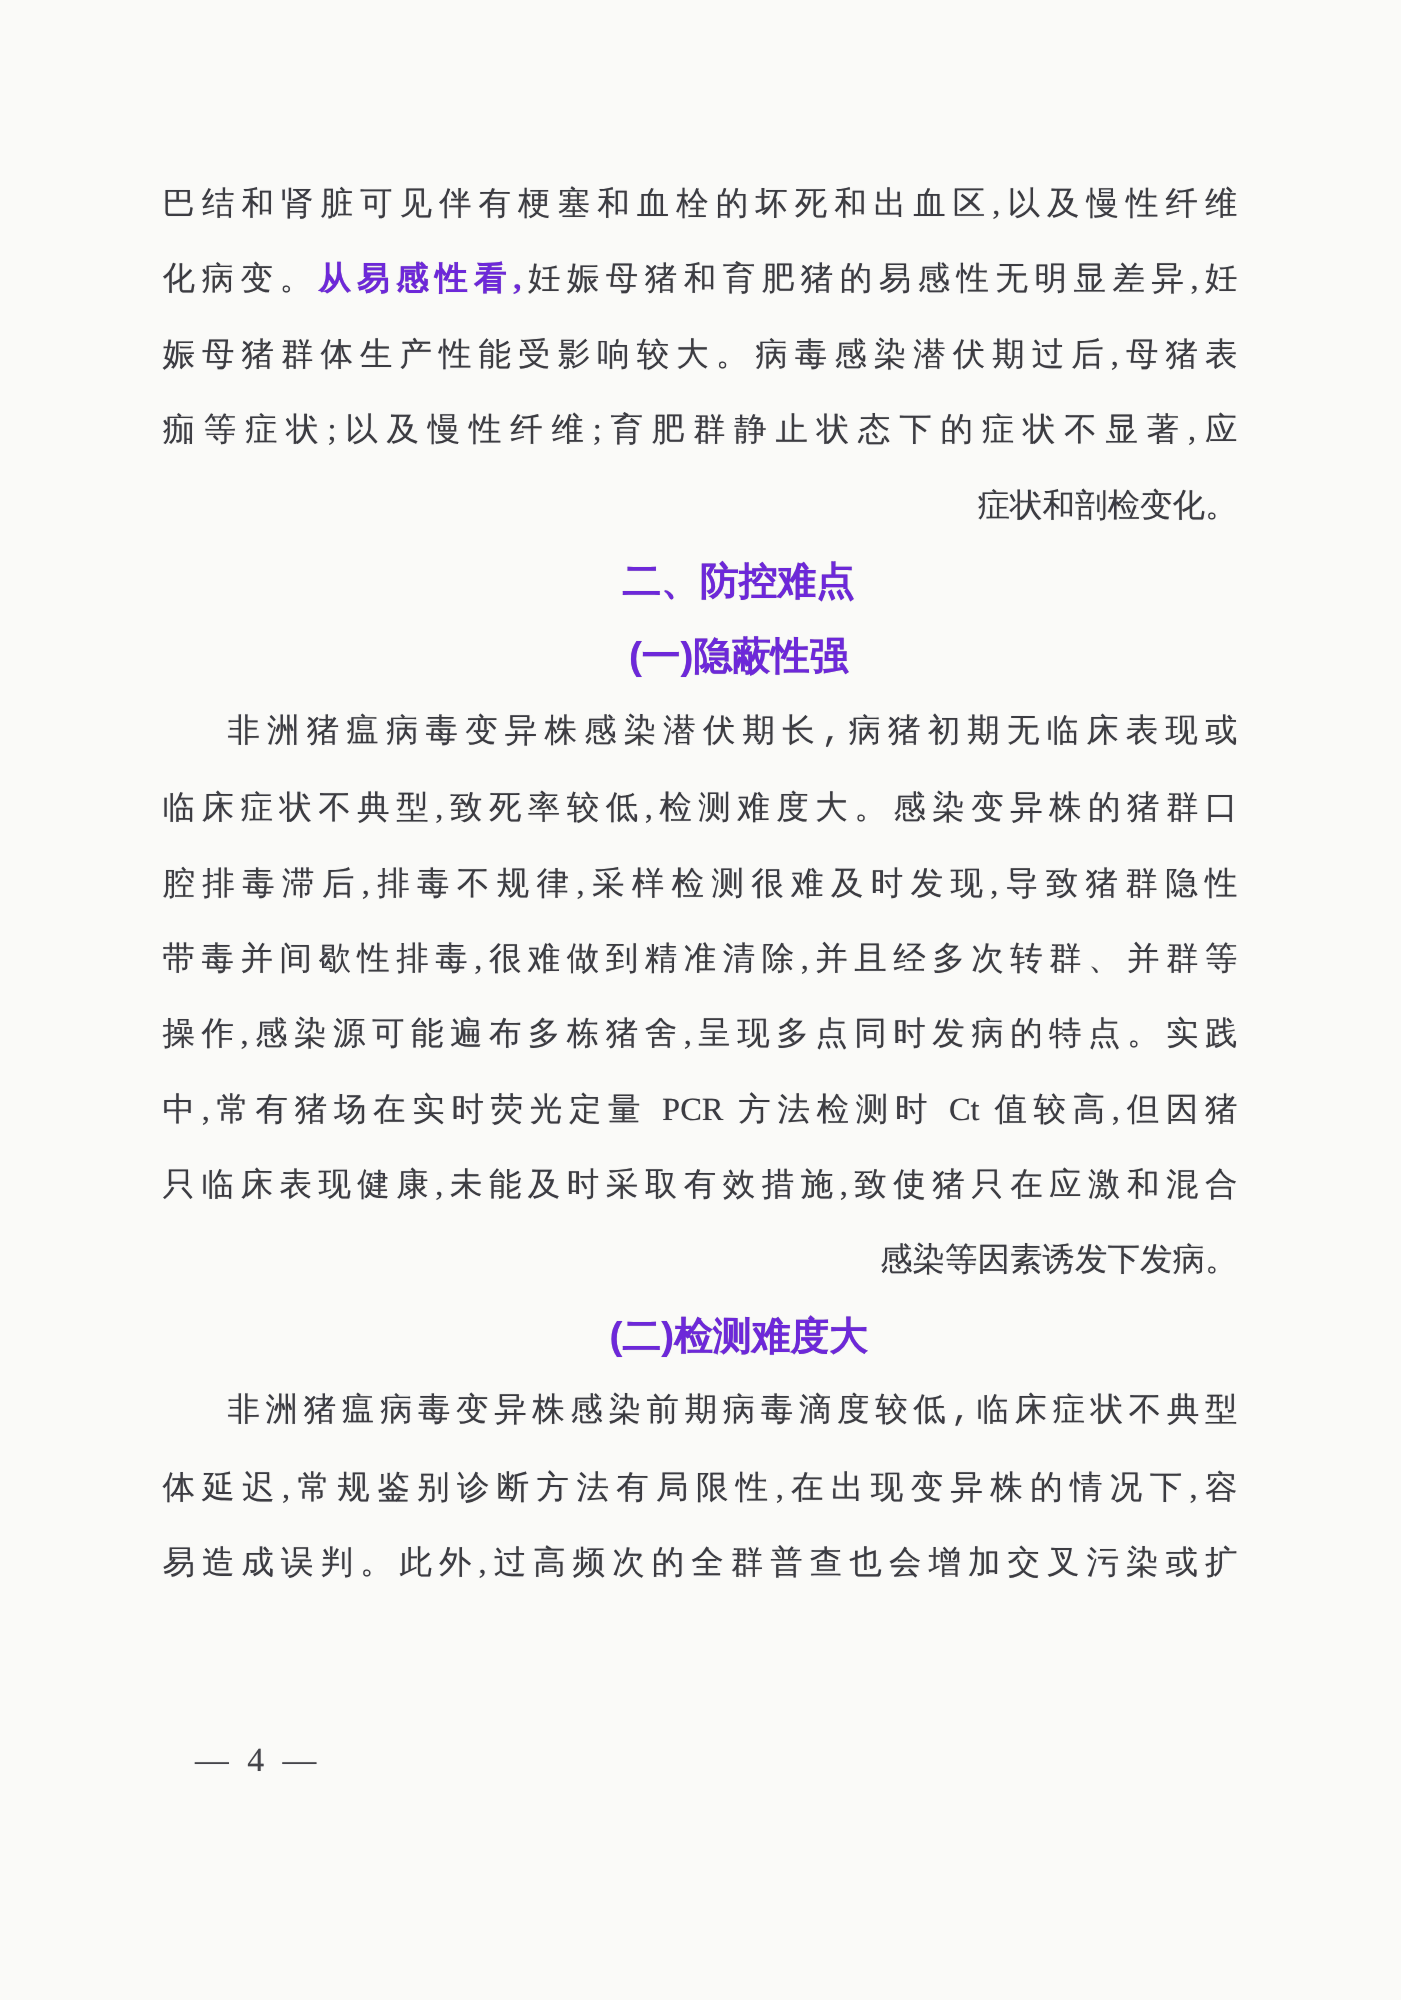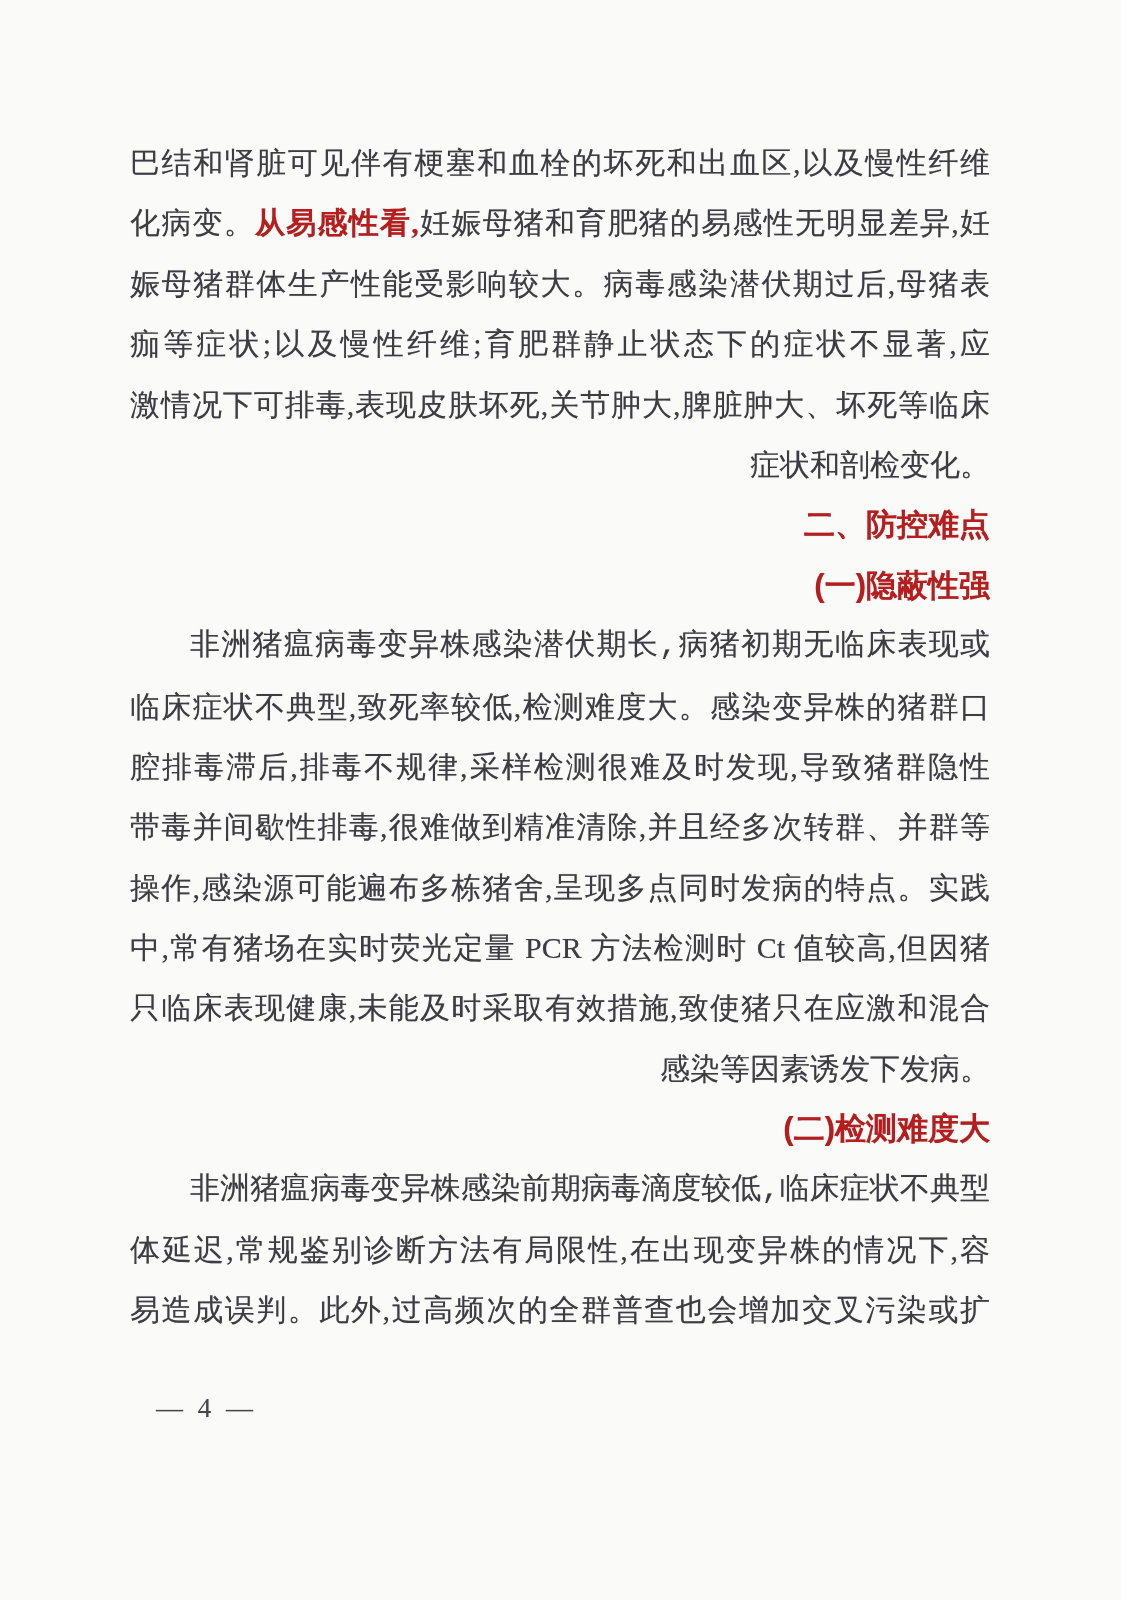--- a/index.html
+++ b/index.html
@@ -18,49 +18,49 @@
   }
   .text-content {
     position: absolute;
     left: 130px;
     top: 133px;
     width: 860px;
   }
   .line {
     height: 60.4px;
     line-height: 60.4px;
-    font-size: 30px;
+    font-size: 26px;
     color: #3c3c42;
     text-shadow: 0 0 0.7px rgba(60,60,66,0.45);
     text-justify: inter-character;
   }
   .line.justify {
     text-align: justify;
     text-align-last: justify;
   }
   .line.indent-justify {
     text-indent: 2em;
     text-align: justify;
     text-align-last: justify;
     font-family: Liberation Mono, monospace;
   }
   .line.left {
     text-align: right;
   }
   .line.heading {
     text-indent: 2em;
-    text-align: right;
+    text-align: center;
     font-weight: 700;
     font-size: 31px;
     font-family: "Liberation Sans", "DejaVu Sans", sans-serif;
     color: #333338;
   }
   .line .bold {
     font-weight: 700;
-    color: #b91c1c;
+    color: #6d28d9;
   }
   .page-number {
     position: absolute;
     left: 156px;
     top: 1390px;
     font-size: 27px;
     line-height: 36px;
     color: #45454b;
     letter-spacing: 4px;
     text-shadow: 0 0 0.7px rgba(60,60,66,0.4);
@@ -69,21 +69,20 @@
 </style>
 </head>
 <body>
 
 <div class="page" style="background: rgb(250, 250, 248);">
   <div class="text-content">
       <div class="line justify"><span>巴结和肾脏可见伴有梗塞和血栓的坏死和出血区,以及慢性纤维</span></div>
       <div class="line justify"><span>化病变。</span><span class="bold">从易感性看,</span><span>妊娠母猪和育肥猪的易感性无明显差异,妊</span></div>
       <div class="line justify"><span>娠母猪群体生产性能受影响较大。病毒感染潜伏期过后,母猪表</span></div>
       <div class="line justify"><span>痂等症状;以及慢性纤维;育肥群静止状态下的症状不显著,应</span></div>
-      <div class="line justify"><span>激情况下可排毒,表现皮肤坏死,关节肿大,脾脏肿大、坏死等临床</span></div>
       <div class="line left"><span>症状和剖检变化。</span></div>
       <div class="line heading"><span class="bold">二、防控难点</span></div>
       <div class="line heading"><span class="bold">(一)隐蔽性强</span></div>
       <div class="line indent-justify"><span>非洲猪瘟病毒变异株感染潜伏期长,病猪初期无临床表现或</span></div>
       <div class="line justify"><span>临床症状不典型,致死率较低,检测难度大。感染变异株的猪群口</span></div>
       <div class="line justify"><span>腔排毒滞后,排毒不规律,采样检测很难及时发现,导致猪群隐性</span></div>
       <div class="line justify"><span>带毒并间歇性排毒,很难做到精准清除,并且经多次转群、并群等</span></div>
       <div class="line justify"><span>操作,感染源可能遍布多栋猪舍,呈现多点同时发病的特点。实践</span></div>
       <div class="line justify"><span>中,常有猪场在实时荧光定量 PCR 方法检测时 Ct 值较高,但因猪</span></div>
       <div class="line justify"><span>只临床表现健康,未能及时采取有效措施,致使猪只在应激和混合</span></div>

